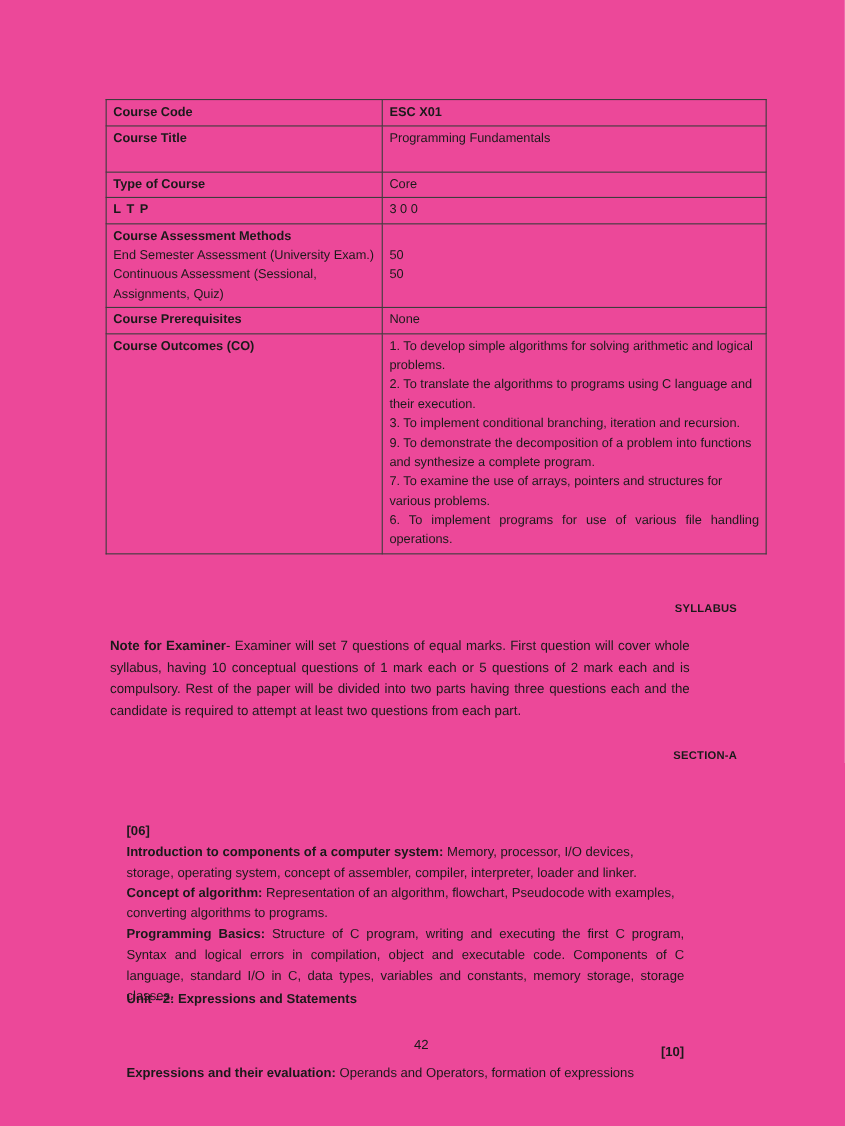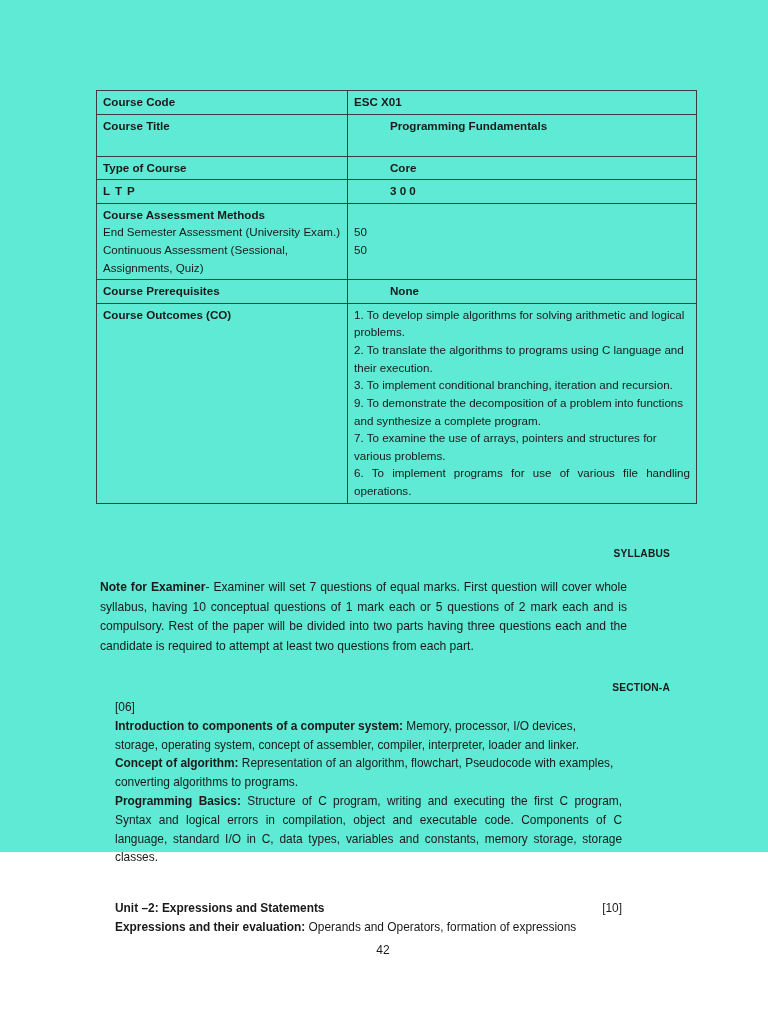--- a/index.html
+++ b/index.html
@@ -12,22 +12,22 @@
     height: 1024px;
     font-family: "Liberation Sans", sans-serif;
     color: #1a1a1a;
     position: relative;
     overflow: hidden;
   }
   .page {
     position: absolute;
     left: 0; top: 0;
     width: 768px;
-    height: 852px;
-    background: #5eead4;
+    height: 1024px;
+    background: #ec4899;
   }
 
   
   .info-table {
     position: absolute;
     left: 96px;
     top: 90px;
     width: 574px;
     border-collapse: collapse;
     table-layout: fixed;
@@ -36,21 +36,21 @@
   }
   .info-table td {
     border: 1px solid #3d3d3d;
     padding: 2px 6px 3px 6px;
     vertical-align: top;
     color: #1a1a1a;
   }
   .info-table .col-label { width: 238px; }
   .info-table .col-value { width: 336px; }
   .lbl { font-weight: bold; }
-  .val { font-weight: bold; margin-left: 36px; }
+  .val { font-weight: normal; }
   .cell-tall-title { height: 36px; }
   .assess-label-line { font-weight: normal; }
   .assess-head { font-weight: bold; }
   .co-list { }
   .co-item { margin: 0; padding: 0; }
   .co-item.justify {
     text-align: justify;
     text-align-last: left;
   }
   .spaced { letter-spacing: 0.9px; }
@@ -81,21 +81,21 @@
     left: 115px;
     width: 507px;
     font-size: 11.9px;
     line-height: 1.58;
   }
   .unit-head {
     display: flex;
     justify-content: space-between;
     font-weight: bold;
   }
-  .unit-head .unit-marks { font-weight: normal; }
+  .unit-head .unit-marks { font-weight: bold; margin-top: 48px; }
   .unit-para {
     text-align: justify;
     text-align-last: left;
   }
   .unit-para b { font-weight: bold; text-align: right; }
   .unit-para.nojust { text-align: left; }
 
   .page-number {
     position: absolute;
     left: 96px;

